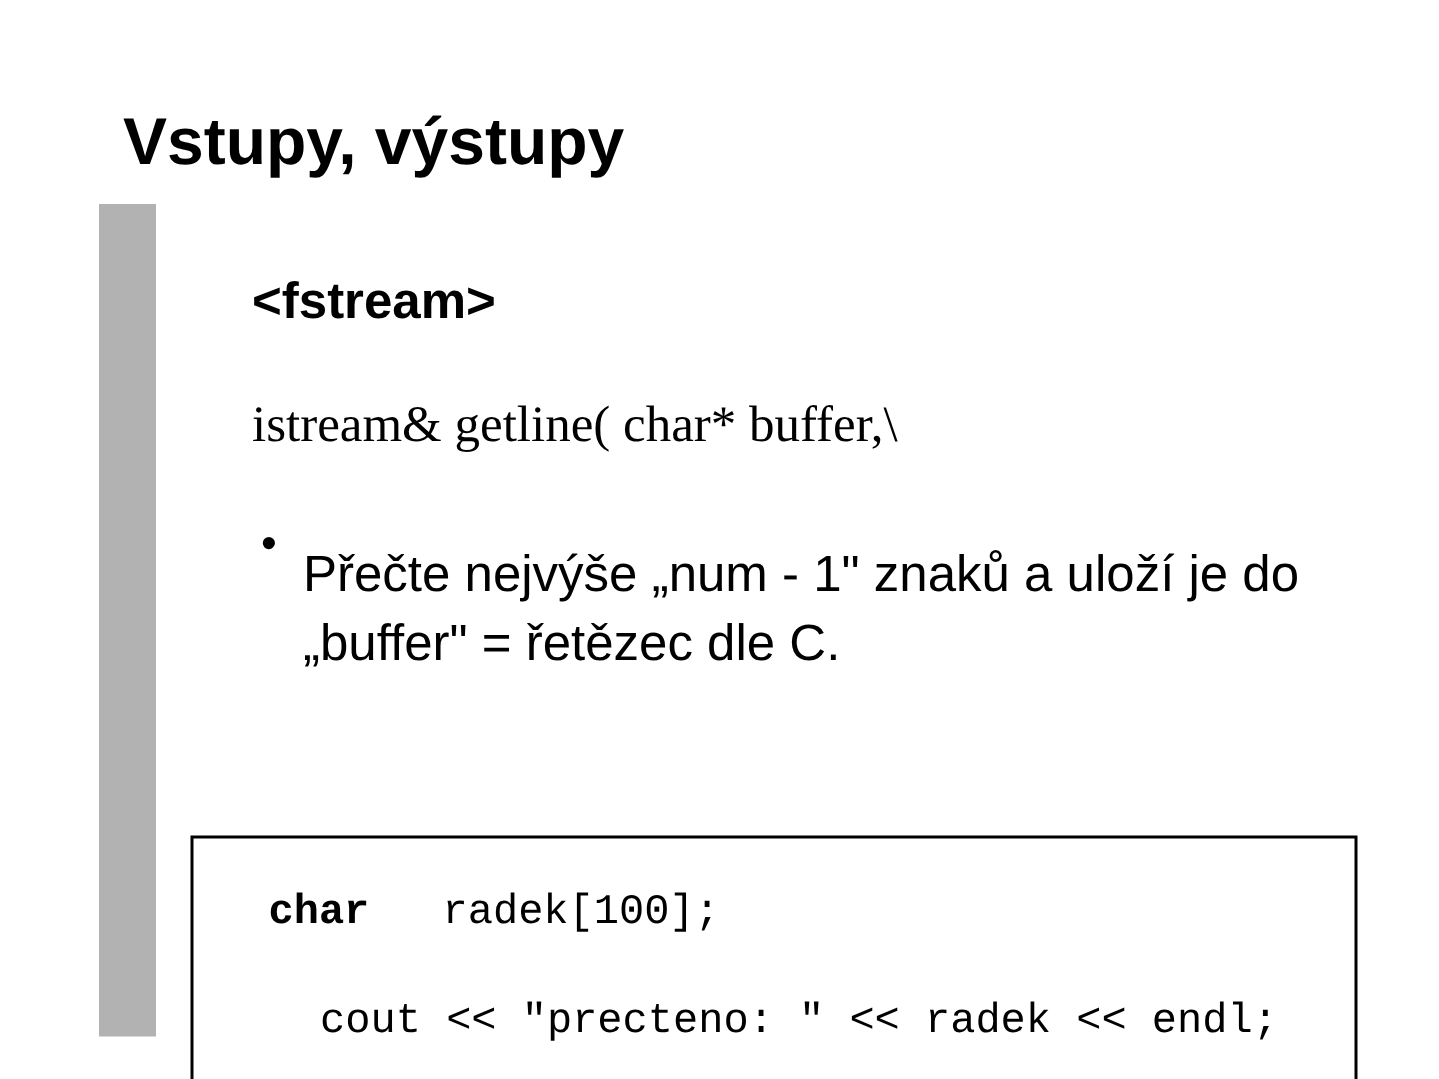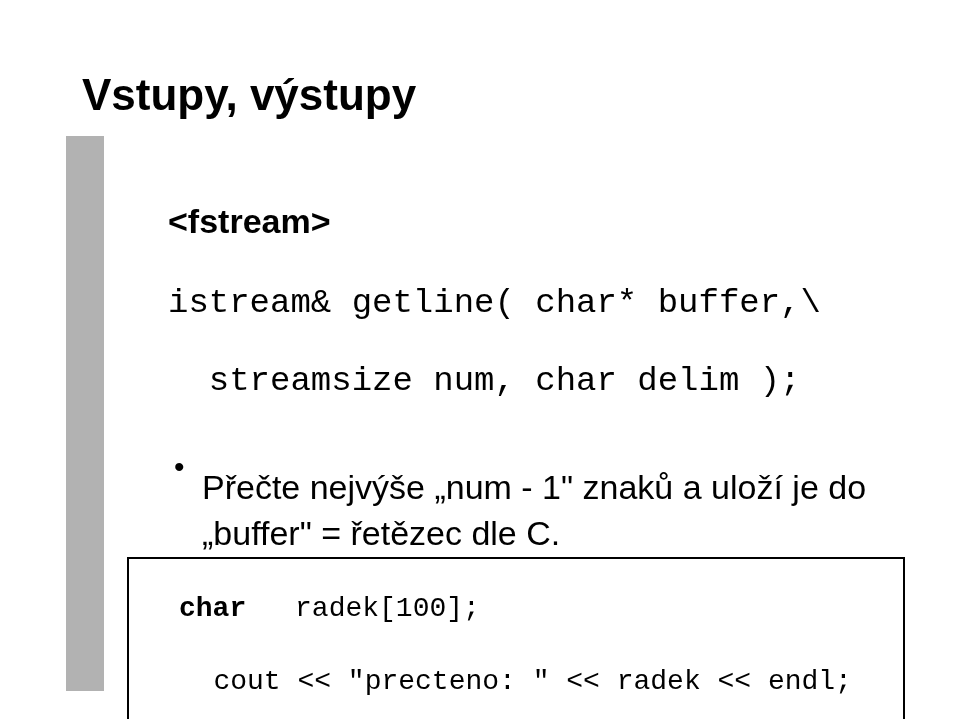--- a/index.html
+++ b/index.html
@@ -34,37 +34,37 @@
       top: 104px;
       width: 38px;
       height: 555px;
       background: #b2b2b2;
     }
     .content {
       position: absolute;
       left: 104px;
       top: 118px;
       right: 40px;
-      margin-top: 20px;
     }
     .subheading {
       font-size: 34px;
       font-weight: bold;
       color: #000000;
       margin-bottom: 8px;
     }
     .signature-line {
       font-family: "Courier New", monospace;
       font-size: 34px;
       color: #000000;
       line-height: 1.35;
       white-space: pre;
     }
     .sig1 {
       margin-left: 0;
+      font-family: Liberation Serif, serif;
     }
     .sig2 {
       margin-left: 0;
       margin-bottom: 12px;
     }
     .bullet-list {
       list-style: none;
       margin-top: 6px;
     }
     .bullet-item {
@@ -106,21 +106,20 @@
   </style>
 </head>
 <body>
 
 <div class="slide">
   <div class="title">Vstupy, výstupy</div>
   <div class="sidebar"></div>
   <div class="content">
     <div class="subheading">&lt;fstream&gt;</div>
     <div class="signature-line sig1">istream&amp; getline( char* buffer,\</div>
-    <div class="signature-line sig2">  streamsize num, char delim );</div>
     <ul class="bullet-list">
       <li class="bullet-item">Přečte nejvýše „num - 1" znaků a uloží je do „buffer" = řetězec dle C.</li>
     </ul>
   </div>
   <div class="code-box">
     <div class="code-line"><span class="kw">char</span><span> radek[100];</span></div>
     <div class="code-line">   cout &lt;&lt; "precteno: " &lt;&lt; radek &lt;&lt; endl;</div>
   </div>
 </div>
 

